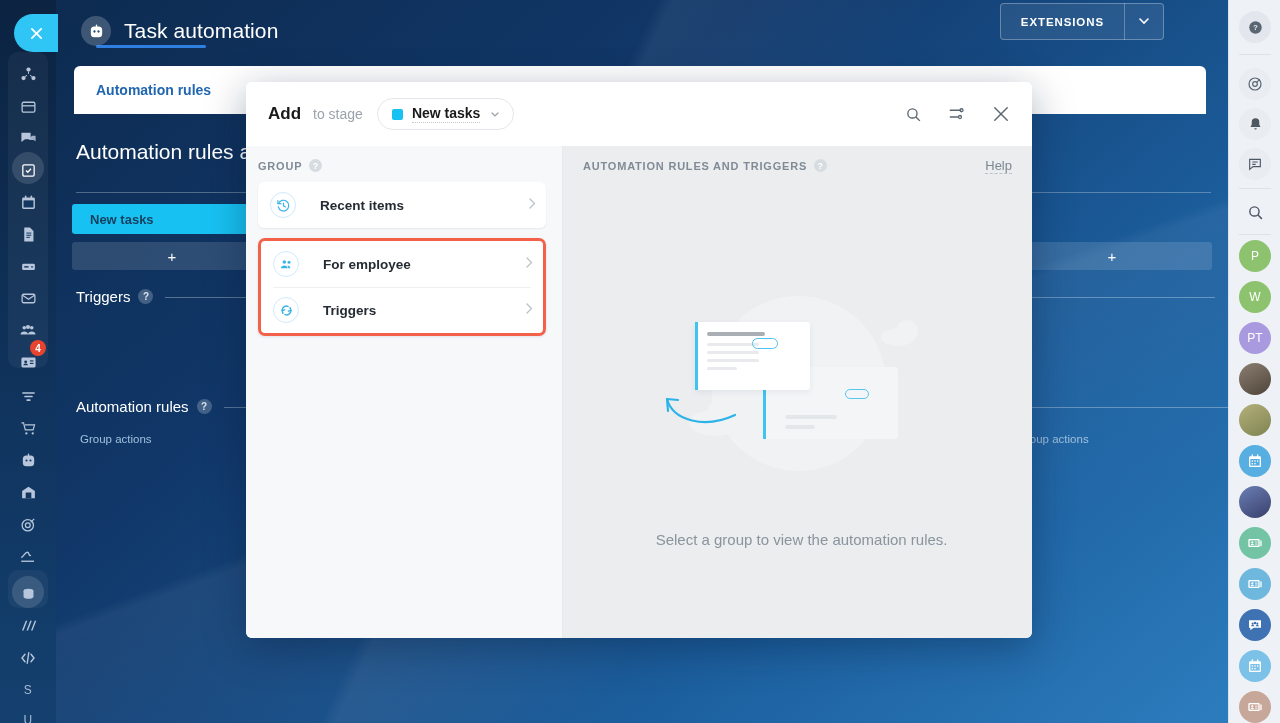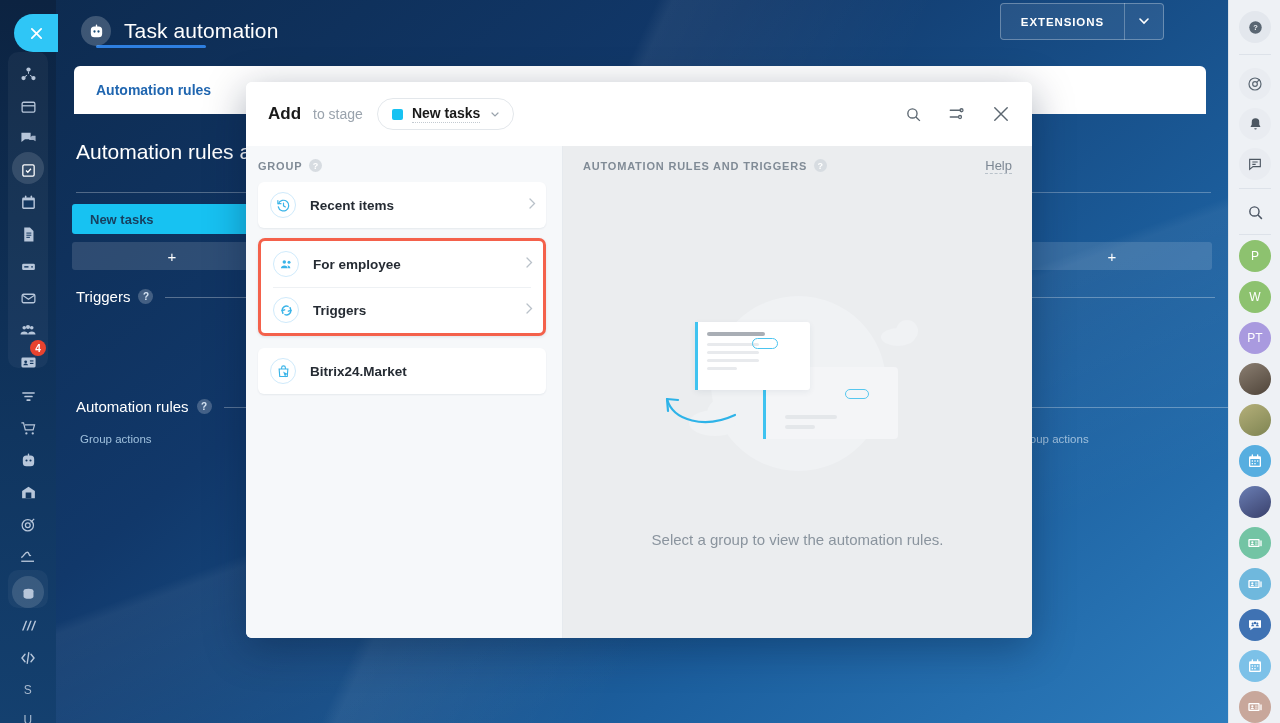--- a/index.html
+++ b/index.html
@@ -259,21 +259,21 @@
     content:""; position:absolute; left:12px; right:12px; top:0;
     height:1px; background:#eef1f4;
   }
   .row-icon {
     width:26px; height:26px; border-radius:50%;
     border:1px solid #cfeafb; background:#fff;
     display:flex; align-items:center; justify-content:center;
     flex:0 0 26px;
   }
   .row-label {
-    margin-left:14px; font-size:13.5px; font-weight:bold; color:#252b33;
+    margin-left:24px; font-size:13.5px; font-weight:bold; color:#252b33;
     flex:1; white-space:nowrap;
   }
   .row-chev { color:#b9c1c9; font-size:12px; }
 
   
   .empty-wrap {
     position:absolute; left:0; right:0; top:58px; bottom:0;
     display:flex; flex-direction:column; align-items:center; justify-content:center;
   }
   .illus { position:relative; width:290px; height:225px; }
@@ -305,21 +305,21 @@
   .ill-card-front .bar { position:absolute; background:#e8eaed; border-radius:2px; }
   .ill-card-front .bar.dark { background:#a9aeb5; }
   .ill-card-front .pill {
     position:absolute; left:57px; top:16px; width:26px; height:11px;
     border:1.5px solid #4cc4ef; border-radius:6px;
   }
   .ill-left-accent {
     position:absolute; left:110px; top:75px; width:3px; height:72px; background:#3fc3f0;
   }
   .empty-text {
-    width:300px; text-align:center; font-size:15px; color:#8a949e;
+    width:300px; text-align:right; font-size:15px; color:#8a949e;
     line-height:22px; margin-top:12px;
   }
   .arrow-curve { position:absolute; left:10px; bottom:82px; }
 </style>
 </head>
 <body>
 
 <div id="app">
 
   <div class="top-header">
@@ -746,32 +746,20 @@
               </span>
               <span class="row-label">Triggers</span>
               <span class="row-chev">
                 <svg width="7" height="11" viewBox="0 0 7 11">
                     <path d="M1 1l4.5 4.5L1 10" stroke="currentColor" stroke-width="1.3" fill="none" stroke-linecap="round"></path>
                   </svg>
               </span>
             </div>
           </div>
 
-          <div class="card" style="margin-top:12px">
-            <div class="row">
-              <span class="row-icon">
-                <svg width="15" height="15" viewBox="0 0 24 24" fill="none" stroke="#3ab4e8" stroke-width="1.8">
-                    <path d="M5 8h14l-1 12H6z"></path>
-                    <path d="M9 8V6a3 3 0 0 1 6 0v2"></path>
-                    <path d="M13 14l4 2-2 .4-.4 2z" fill="#3ab4e8"></path>
-                  </svg>
-              </span>
-              <span class="row-label">Bitrix24.Market</span>
-            </div>
-          </div>
 
         </div>
       </div>
 
       <div class="m-right">
         <div class="col-title" style="left:20px">
           <span>AUTOMATION RULES AND TRIGGERS</span>
           <span class="q2">?</span>
         </div>
         <div class="help-link">Help</div>

